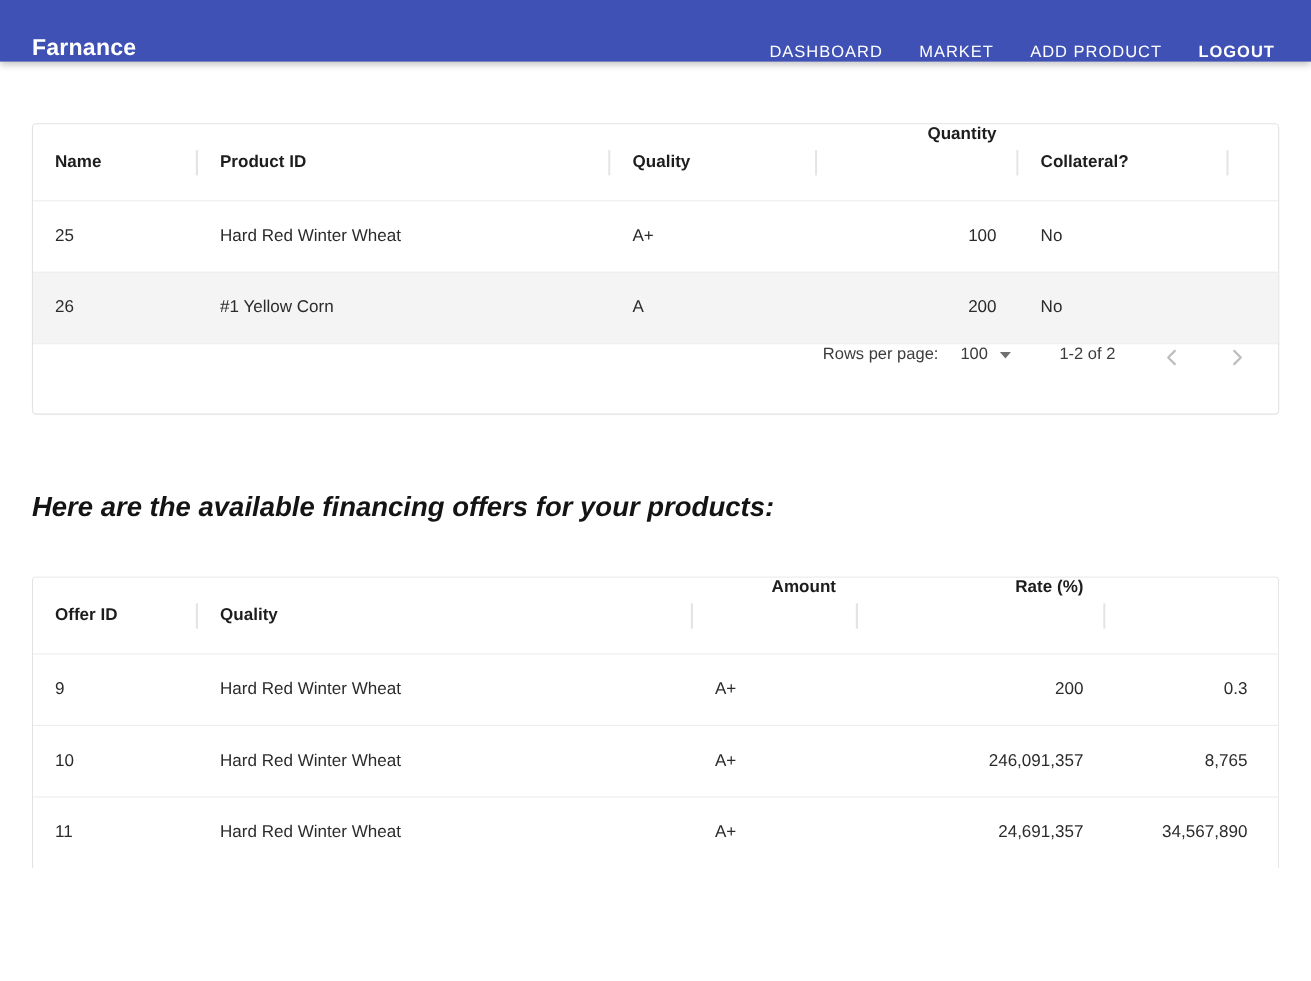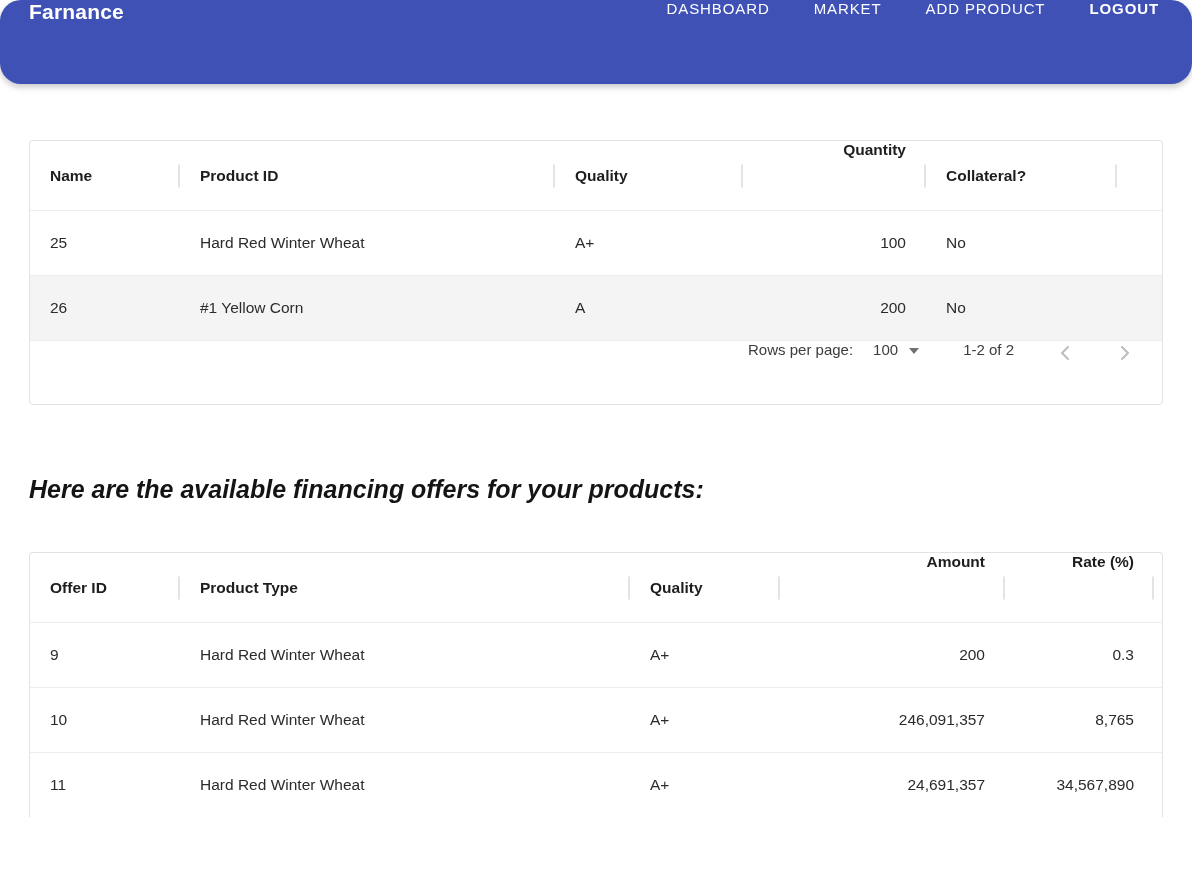--- a/index.html
+++ b/index.html
@@ -5,28 +5,28 @@
   * { box-sizing: border-box; }
   html, body { margin: 0; padding: 0; }
   body {
     width: 1192px; height: 892px; overflow: hidden;
     background: #ffffff; color: #212121;
     font-family: "Liberation Sans", sans-serif;
   }
 
   
   .appbar {
-    height: 84px; background: #3f51b5;
-    display: flex; align-items: flex-start;
+    height: 56px; background: #3f51b5;
+    display: flex; align-items: flex-end;
     padding: 0 33px 0 29px;
     box-shadow: 0 3px 6px rgba(0,0,0,0.22);
-    position: relative; z-index: 5; border-radius: 21px;
+    position: relative; z-index: 5;
   }
   .brand { color: #fff; font-size: 21px; font-weight: 700; letter-spacing: 0.2px; cursor: pointer; }
-  .nav { margin-left: auto; display: flex; align-items: center; gap: 44px; }
+  .nav { margin-left: auto; display: flex; align-items: center; gap: 33px; }
   .nav a {
     color: #fff; font-size: 15px; font-weight: 500; letter-spacing: 0.9px;
     text-decoration: none; text-transform: uppercase; cursor: pointer;
   }
   .nav a.emph { font-weight: 700; }
 
   
   .main { padding: 0 29px; }
   .section-title { font-size: 25px; font-weight: 700; color: #141414; margin: 0; line-height: 33px; }
   #products-title { margin-top: 58px; }
@@ -139,21 +139,20 @@
         </button>
       </span>
     </div>
   </section>
 
   <h2 class="section-title" id="offers-title">Here are the available financing offers for your products:</h2>
 
   <section class="card cut">
     <div class="grid-row t2 hrow">
       <div class="cell hcell">Offer ID</div>
-      <div class="cell hcell">Product Type</div>
       <div class="cell hcell">Quality</div>
       <div class="cell hcell num">Amount</div>
       <div class="cell hcell num">Rate (%)</div>
       <div class="spacer"></div>
     </div>
 
     <div class="grid-row t2 drow">
       <div class="cell">9</div>
       <div class="cell">Hard Red Winter Wheat</div>
       <div class="cell">A+</div>

